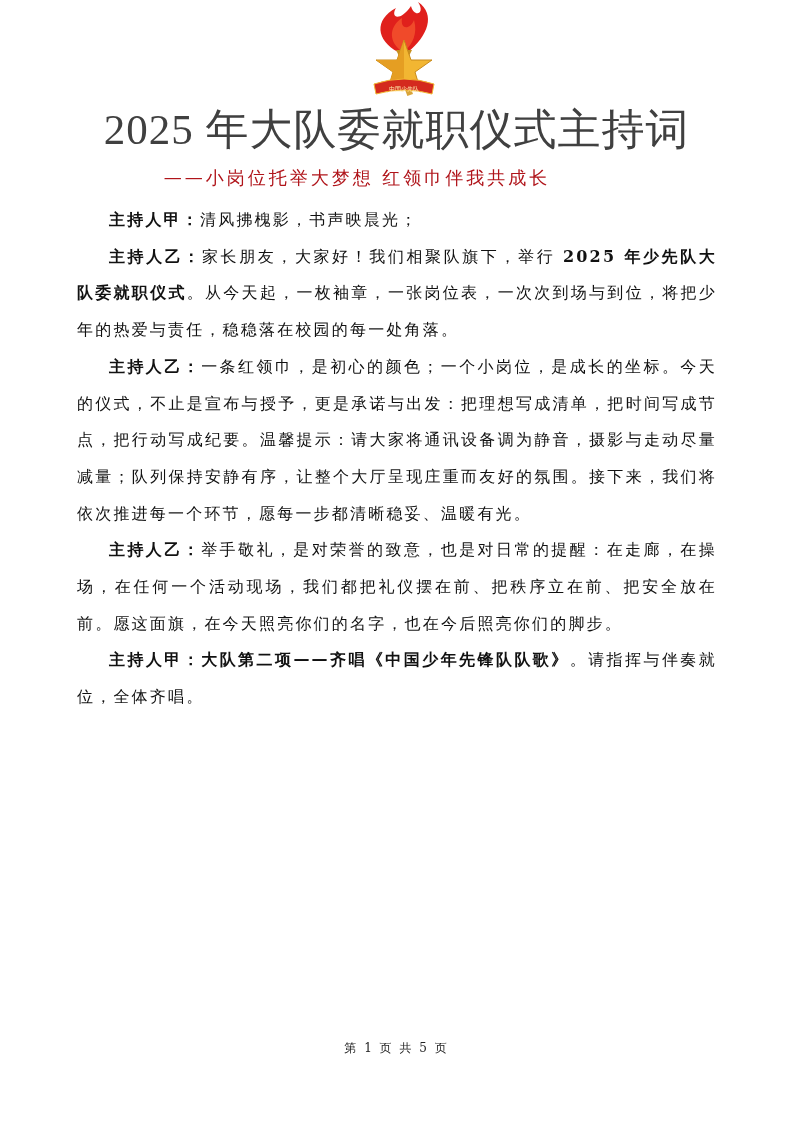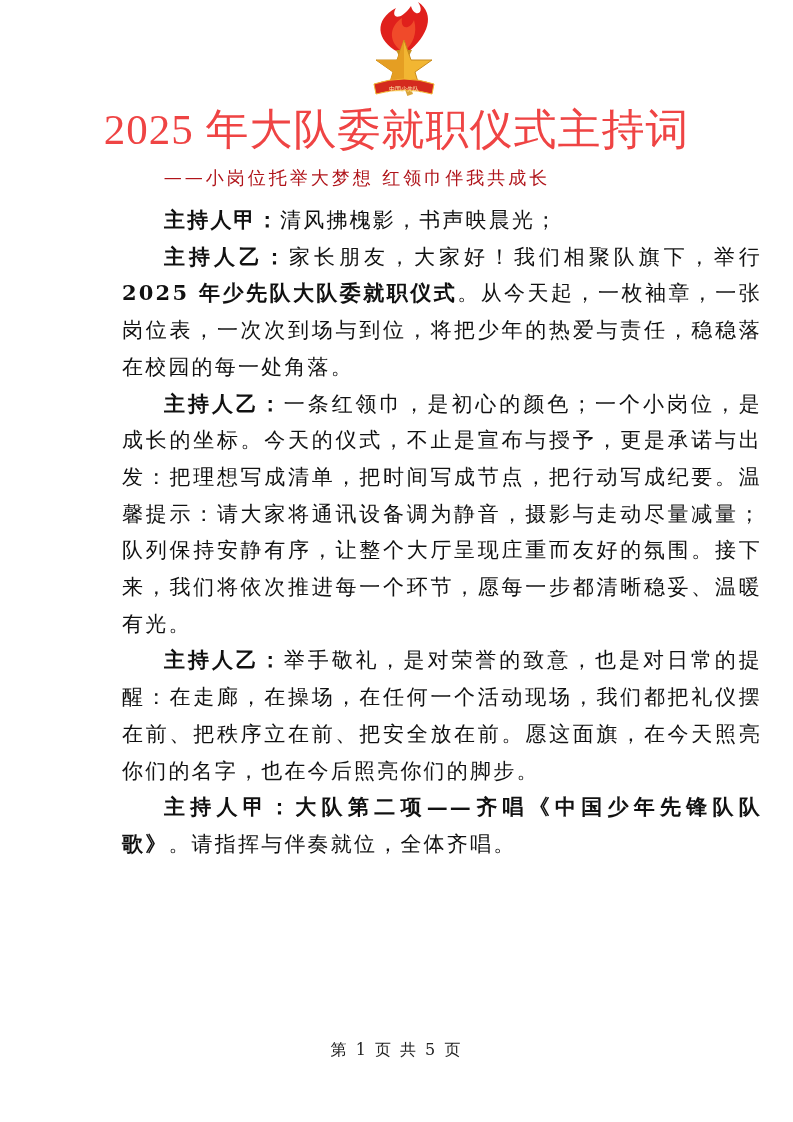--- a/index.html
+++ b/index.html
@@ -1,29 +1,29 @@
 <!DOCTYPE html>
 <html><head>
 <meta charset="utf-8">
 <style>
   html, body { margin: 0; padding: 0; background: #ffffff; }
   body { width: 793px; height: 1122px; position: relative; overflow: hidden;
          font-family: "DejaVu Serif", "Liberation Serif", serif; color: #111; }
   .logo { position: absolute; left: 356px; top: 0px; width: 90px; height: 105px; }
   .title { position: absolute; left: 0; width: 793px; top: 100px; text-align: center;
            font-family: "Liberation Serif", "DejaVu Serif", serif; font-size: 43px;
-           color: #ef4444; letter-spacing: 1px; line-height: 60px; }
+           color: #404040; letter-spacing: 1px; line-height: 60px; }
   .subtitle { position: absolute; left: 0; width: 714px; top: 163px; text-align: center;
               font-size: 18px; color: #b0141a; letter-spacing: 3px; line-height: 30px; }
   .body-text { position: absolute; left: 77px; top: 202px; width: 640px;
-               font-size: 21px; line-height: 36.7px; letter-spacing: 2.2px; text-align: justify; margin-left: 45px; }
+               font-size: 16px; line-height: 36.7px; letter-spacing: 2.2px; text-align: justify; }
   .para { margin: 0; text-indent: 2em; }
   .b { font-weight: bold; }
   .footer { position: absolute; left: 0; width: 793px; top: 1040px; text-align: center;
-            font-size: 16px; color: #222; letter-spacing: 2px; }
+            font-size: 12px; color: #222; letter-spacing: 2px; }
 </style>
 </head>
 <body>
 
 <div class="logo">
   <svg width="90" height="105" viewBox="0 0 90 105">
 
     <path d="M42 52 C20 40 18 20 40 8 C34 18 44 22 55 6 C58 18 70 14 62 2 C80 14 72 36 52 52 Z" fill="#e0201c"></path>
     <path d="M44 50 C32 40 34 26 46 18 C44 30 54 30 58 20 C62 34 56 44 50 50 Z" fill="#f04a2a"></path>
 

